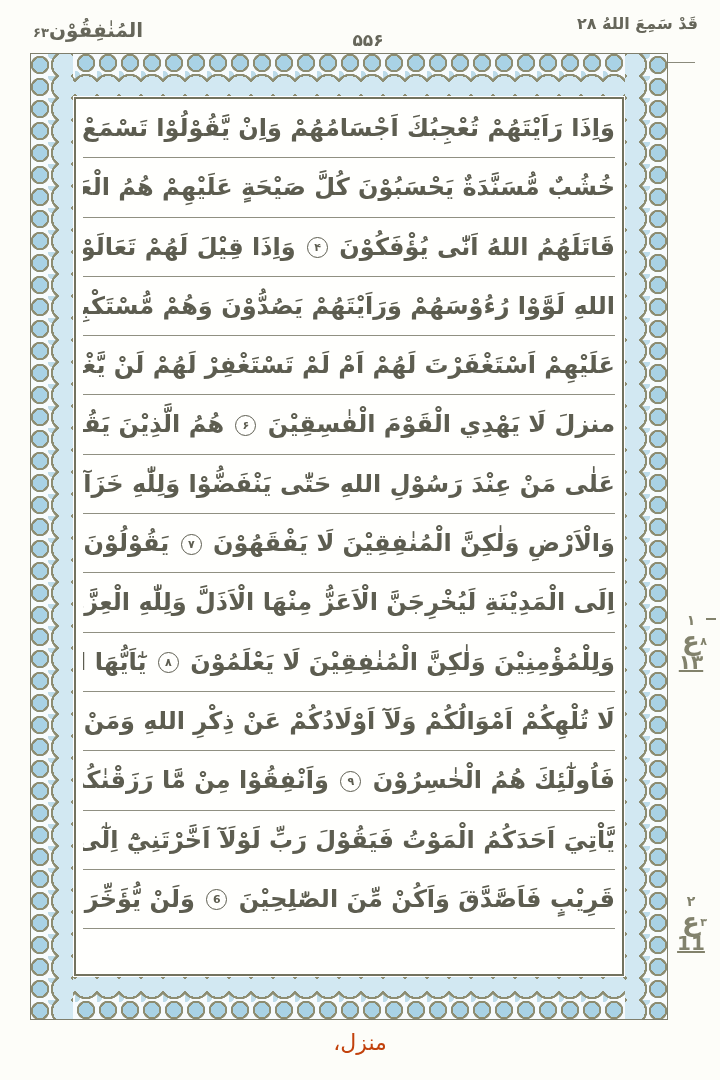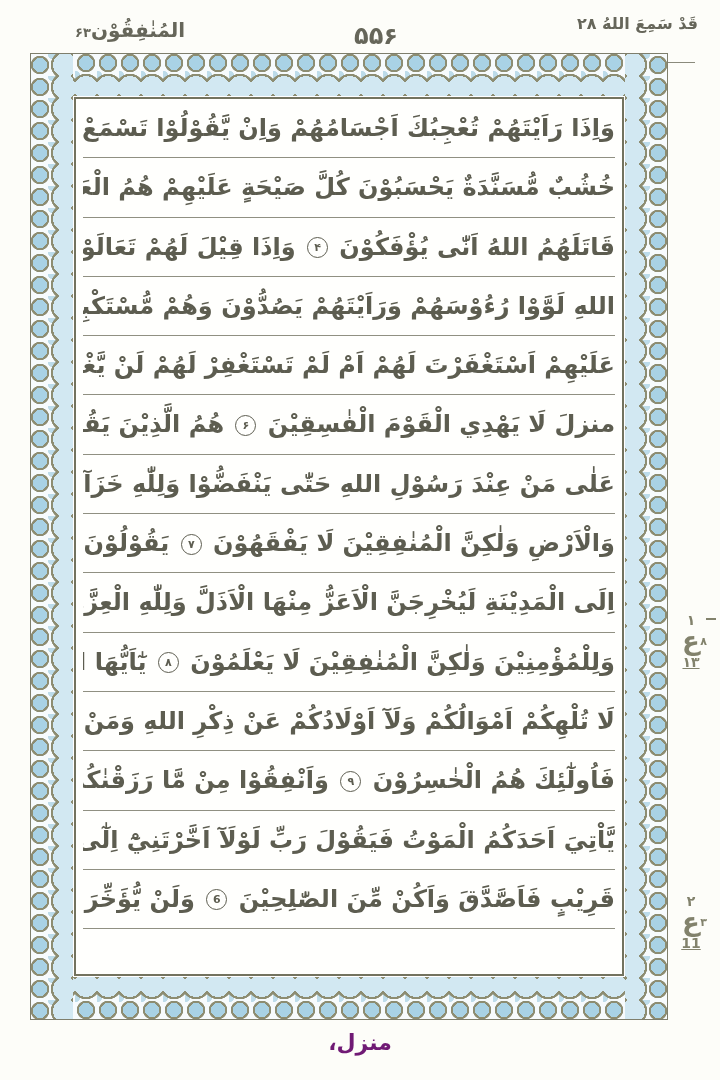--- a/index.html
+++ b/index.html
@@ -12,26 +12,26 @@
   }
   .page{position:absolute;inset:0;}
 
   
   .header{
     position:absolute;left:0;top:12px;width:720px;height:34px;
     color:#66665A;
   }
   .hdr-surah{
     position:absolute;left:33px;top:6px;
-    font-size:20px;font-weight:bold;direction:rtl;margin-left:42px;
+    font-size:20px;font-weight:bold;direction:rtl;
   }
   .hdr-surah .small-num{font-size:13px;}
   .hdr-page{
-    position:absolute;left:338px;top:10px;width:60px;text-align:right;
-    font-size:24px;font-weight:bold;
+    position:absolute;left:338px;top:18px;width:60px;text-align:center;
+    font-size:17px;font-weight:bold;
   }
   .hdr-juz{
     position:absolute;right:22px;top:2px;
     font-size:16px;font-weight:bold;direction:rtl;
   }
   .hdr-rule{
     position:absolute;left:31px;top:50px;width:664px;height:1px;
     background:#8a8a7c;
   }
 
@@ -97,29 +97,29 @@
     position:absolute;width:34px;text-align:center;
     color:#82826c;font-weight:bold;direction:rtl;
   }
   .marker-1{left:674px;top:612px;}
   .marker-2{left:674px;top:893px;}
   .mm-top{font-size:14px;line-height:16px;}
   .mm-ain{font-size:26px;line-height:26px;position:relative;}
   .mm-ain .mm-count{
     position:absolute;font-size:11px;right:1px;top:8px;line-height:11px;
   }
-  .mm-bottom{font-size:14px;line-height:16px;text-decoration:underline;}
+  .mm-bottom{font-size:20px;line-height:16px;text-decoration:underline;}
   .mm-dash{
     position:absolute;right:-8px;top:6px;width:10px;height:2px;background:#82826c;
   }
 
   
   .catchword{
     position:absolute;left:0;right:0;top:1030px;text-align:center;
-    font-size:22px;font-weight:bold;color:#701a75;direction:rtl;
+    font-size:22px;font-weight:normal;color:#c2410c;direction:rtl;
   }
 </style>
 </head>
 <body>
 
 <div class="page">
 
   <div class="header">
     <div class="hdr-surah">
       <span>المُنٰفِقُوْن</span><span class="small-num">۶۳</span>

